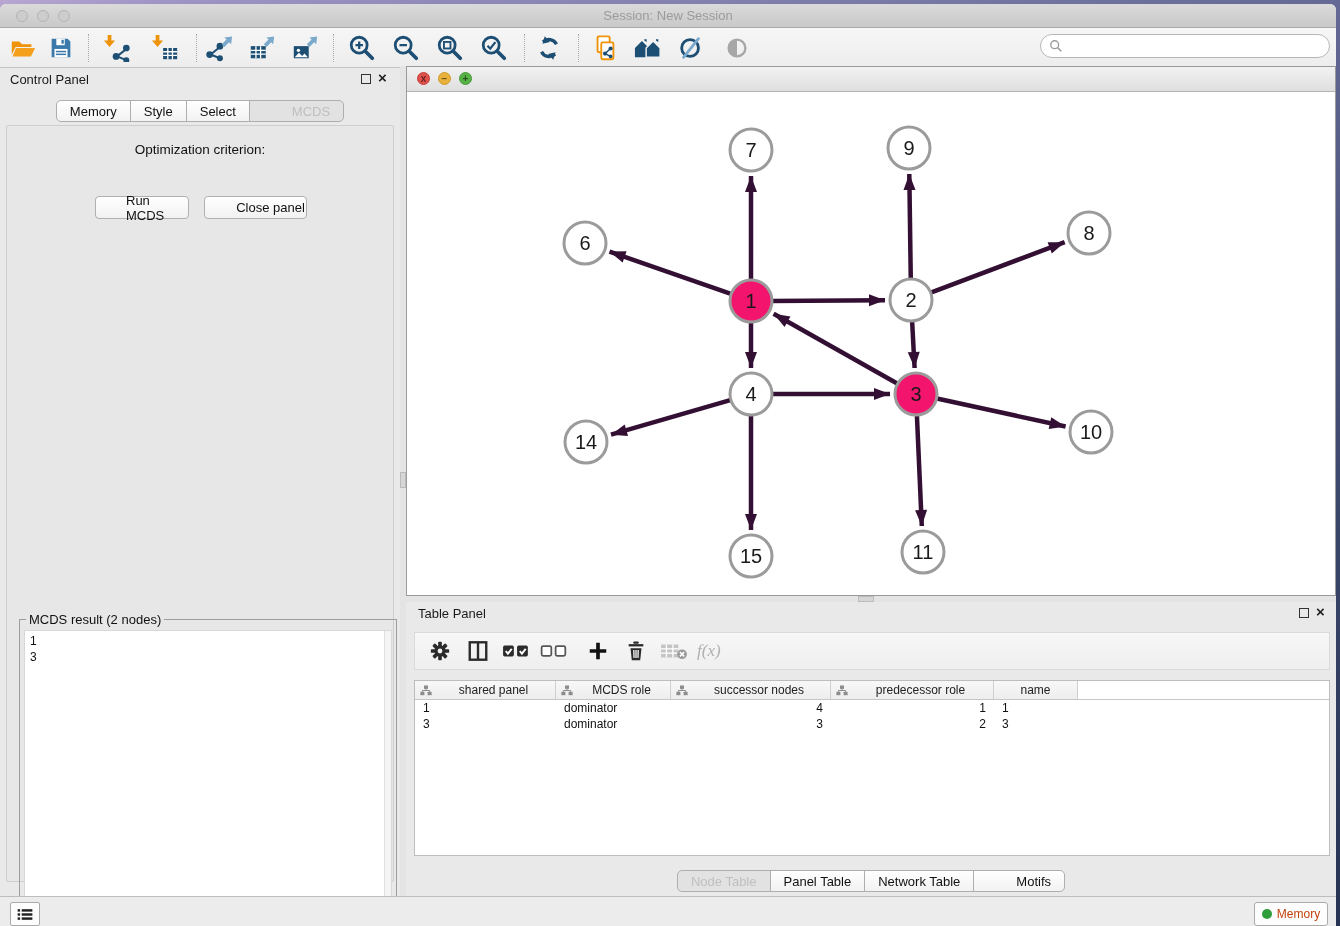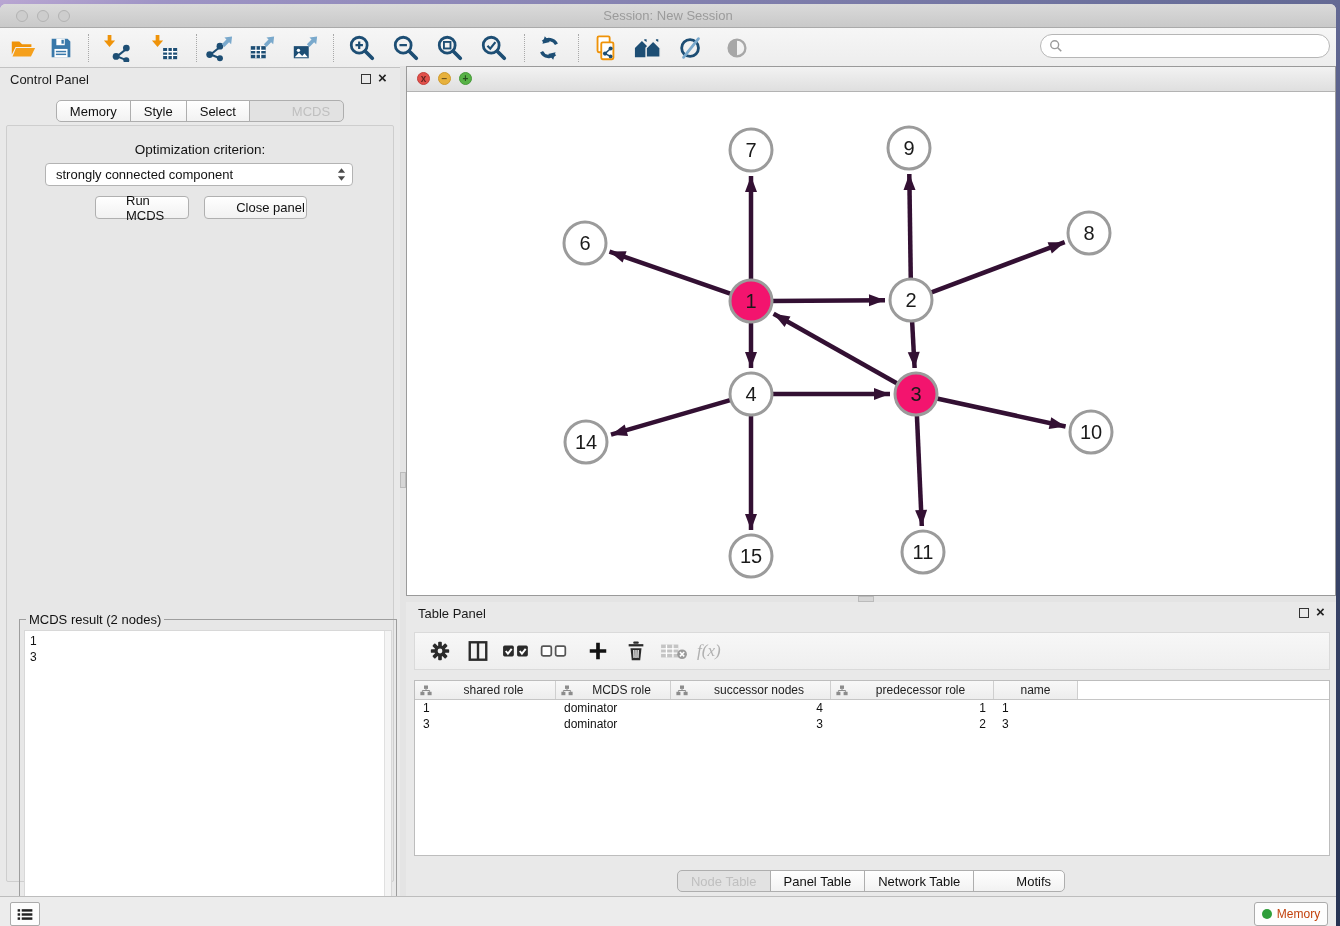--- a/index.html
+++ b/index.html
@@ -297,27 +297,20 @@
     <span class="close-btn" style="left:378px">×</span>
   </div>
   <div id="cp-tabs" class="tabbar">
         <span class="tab">Memory</span>
         <span class="tab">Style</span>
         <span class="tab">Select</span>
         <span class="tab active">MCDS</span>
       </div>
   <div id="cp-body">
     <div id="opt-label">Optimization criterion:</div>
-    <div id="criterion-combo">
-      <span class="combo-text">strongly connected component</span>
-      <svg viewBox="0 0 10 16">
-            <path d="M5 1 l4 5 H1 z" fill="#4a4a4a"></path>
-            <path d="M5 15 l4 -5 H1 z" fill="#4a4a4a"></path>
-          </svg>
-    </div>
     <div class="push-btn" id="run-btn">Run MCDS</div>
     <div class="push-btn" id="close-panel-btn">Close panel</div>
     <div id="result-group">
       <span id="result-legend">MCDS result (2 nodes)</span>
       <div id="result-text-wrap">
         <pre id="result-text">1
 3</pre>
         <div id="result-scroll"></div>
       </div>
     </div>
@@ -480,21 +473,21 @@
   </div>
   <div id="data-table">
     <div id="thead">
           <div class="th" style="width: 141px;">
             <svg viewBox="0 0 12 11">
               <rect x="4" y="0.5" width="4" height="3.4" fill="#8c8c8c"></rect>
               <rect x="0.4" y="6.8" width="4" height="3.4" fill="#8c8c8c"></rect>
               <rect x="7.6" y="6.8" width="4" height="3.4" fill="#8c8c8c"></rect>
               <path d="M6 3.9 v1.6 M2.4 6.8 V5.5 h7.2 v1.3" stroke="#8c8c8c" fill="none" stroke-width="1"></path>
             </svg>
-            <span class="th-label">shared role</span>
+            <span class="th-label">shared panel</span>
           </div>
           <div class="th" style="width: 115px;">
             <svg viewBox="0 0 12 11">
               <rect x="4" y="0.5" width="4" height="3.4" fill="#8c8c8c"></rect>
               <rect x="0.4" y="6.8" width="4" height="3.4" fill="#8c8c8c"></rect>
               <rect x="7.6" y="6.8" width="4" height="3.4" fill="#8c8c8c"></rect>
               <path d="M6 3.9 v1.6 M2.4 6.8 V5.5 h7.2 v1.3" stroke="#8c8c8c" fill="none" stroke-width="1"></path>
             </svg>
             <span class="th-label">MCDS role</span>
           </div>

